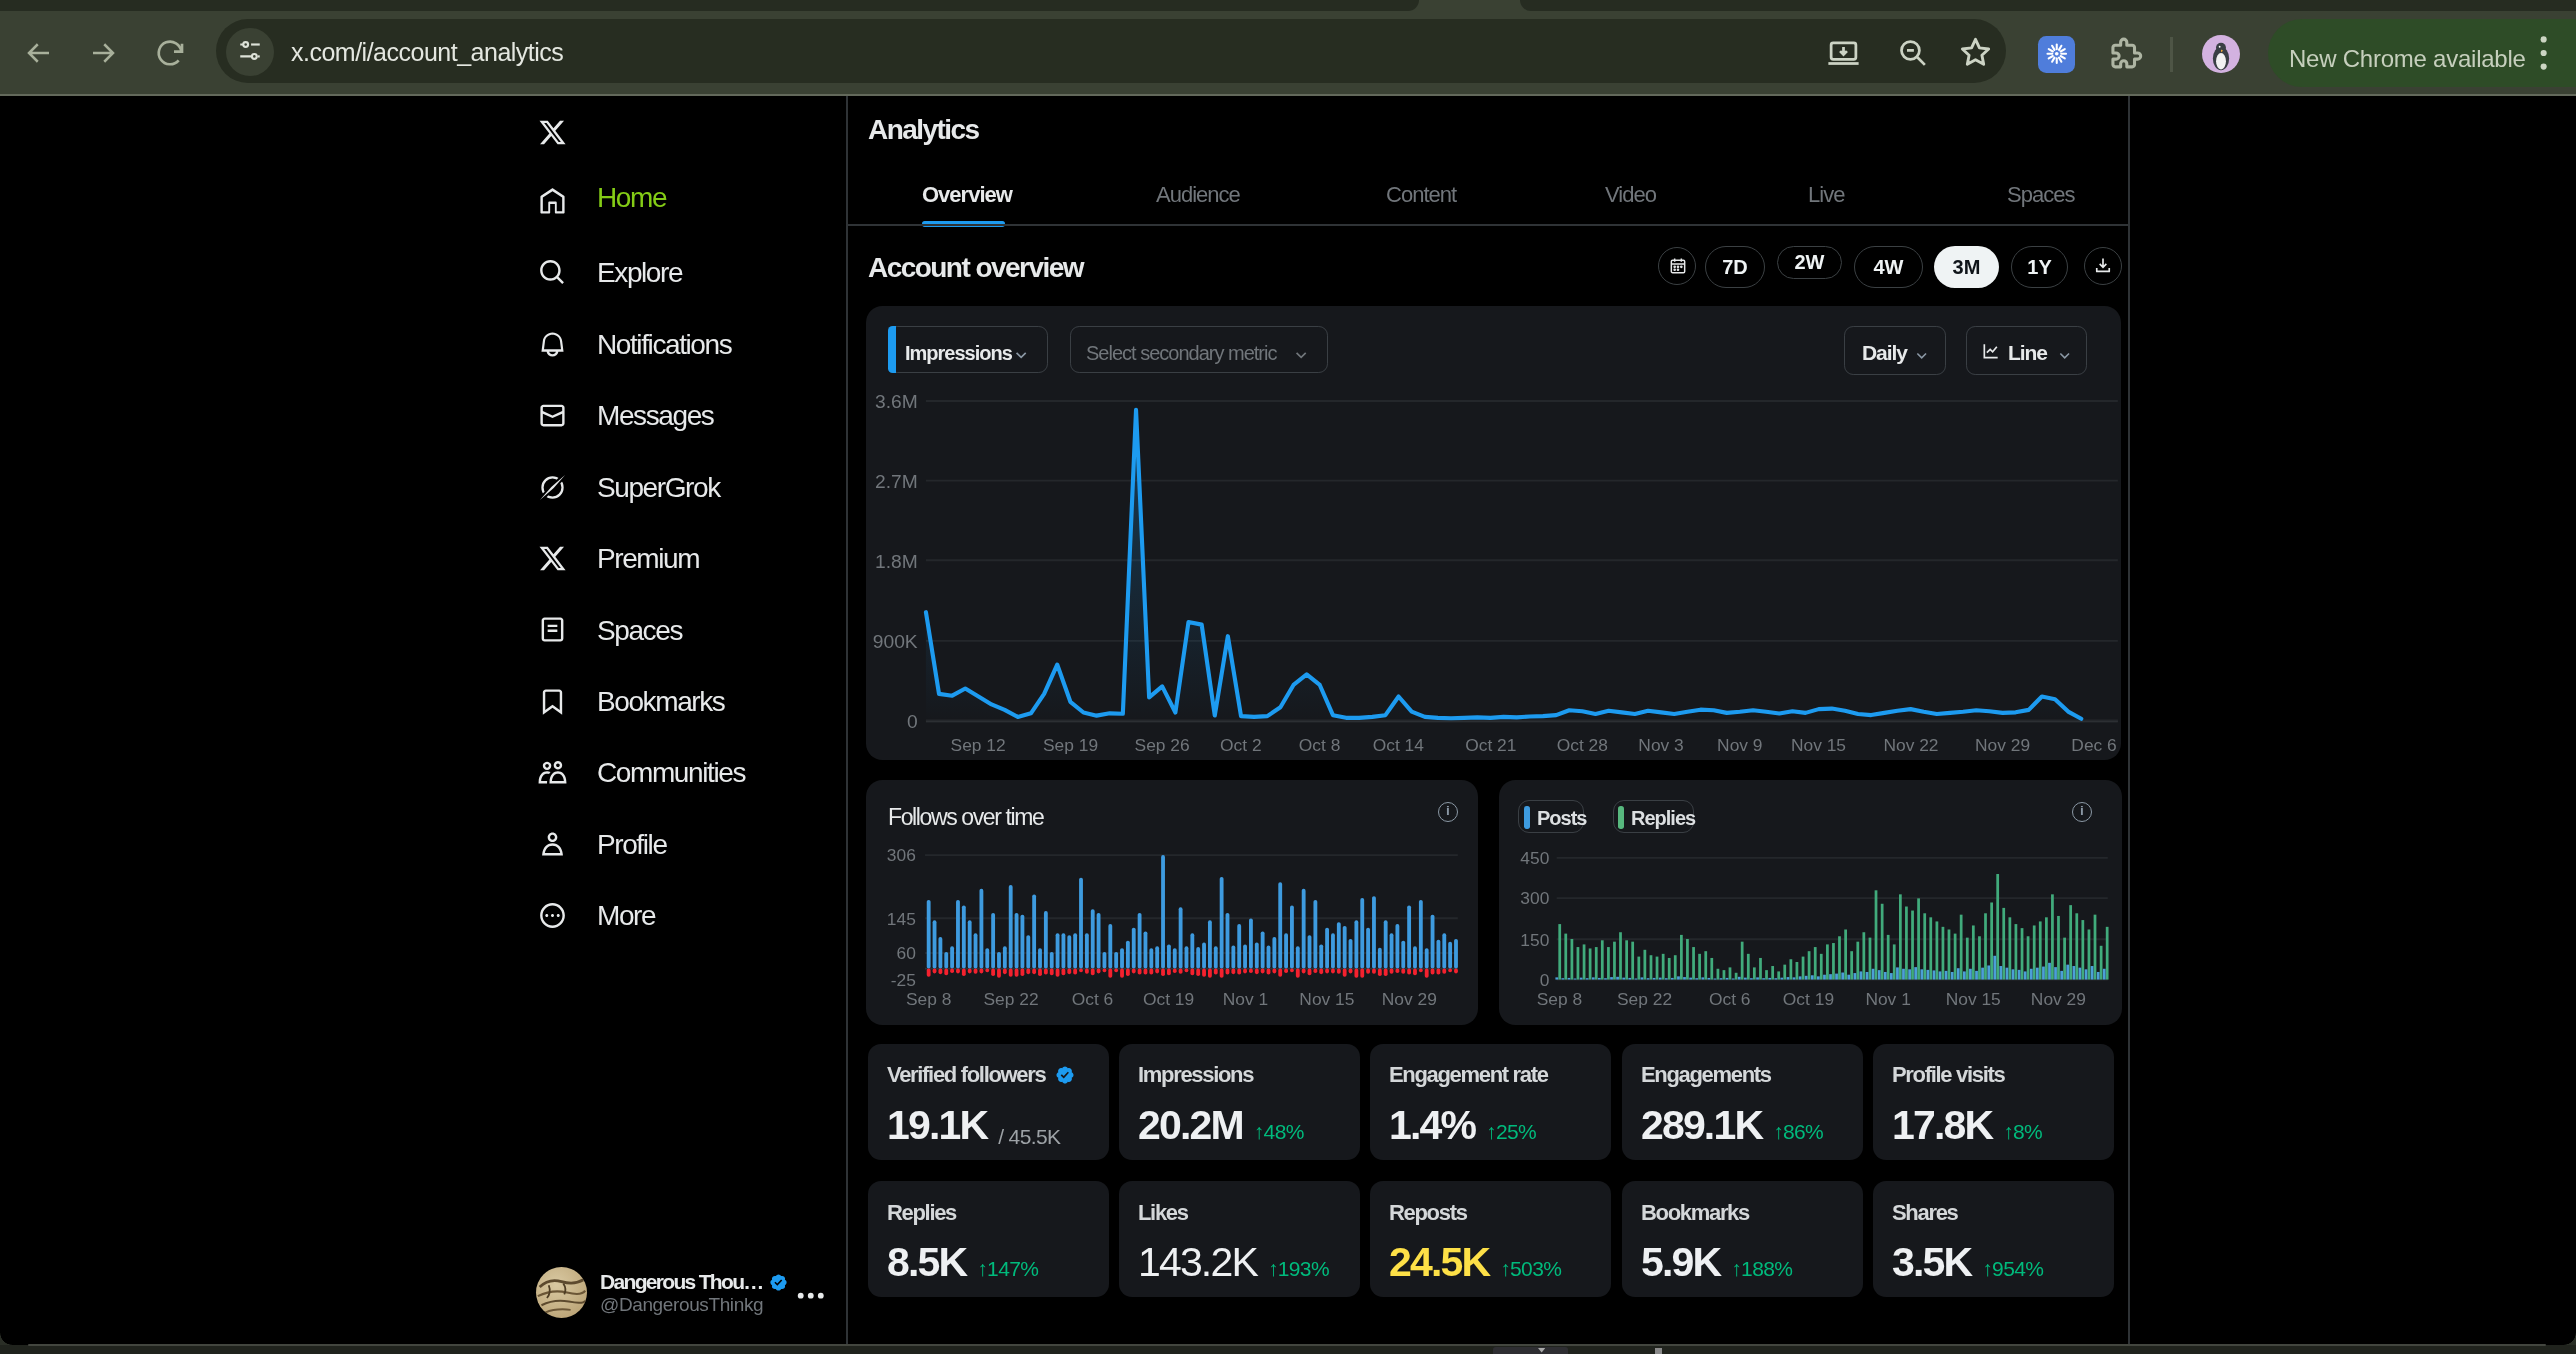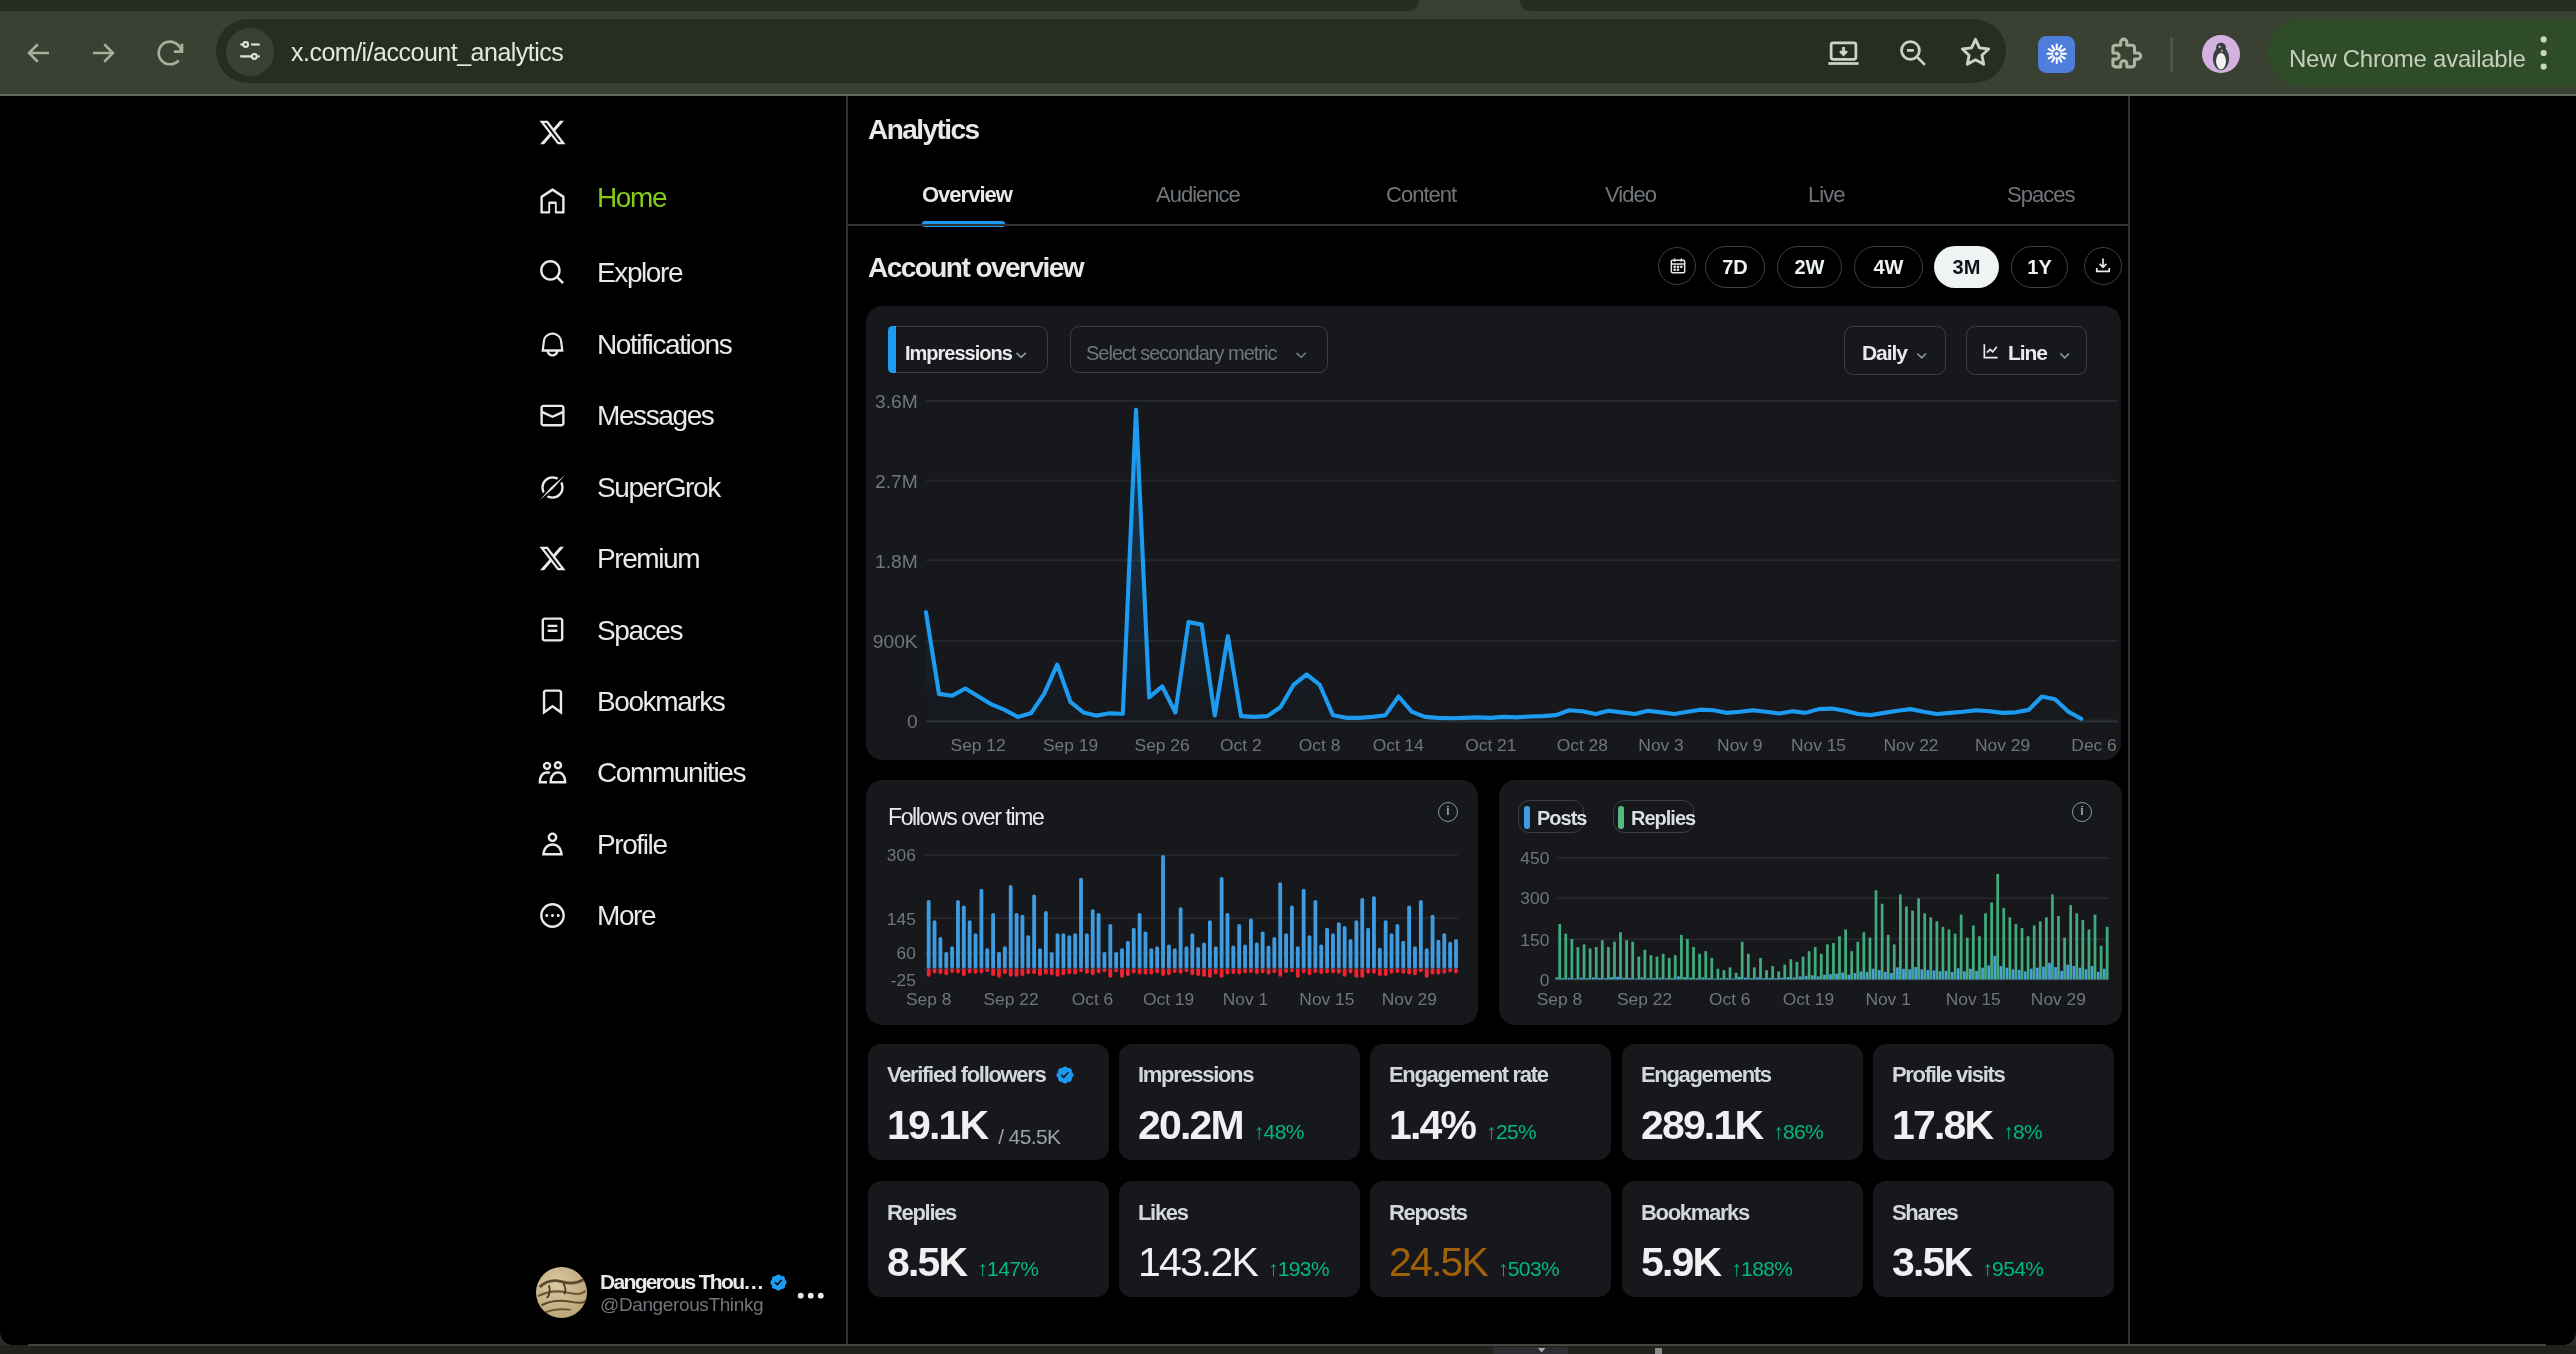--- a/index.html
+++ b/index.html
@@ -158,21 +158,21 @@
     <svg style="position:absolute;left:1668px;top:256px" width="20" height="20" viewBox="0 0 24 24" fill="none" stroke="#e7e9ea" stroke-width="1.8">
       <rect x="4" y="5" width="16" height="15" rx="1.5"></rect>
       <path d="M4 9.5h16M8 3v4M16 3v4"></path>
       <circle cx="8" cy="13" r="0.7" fill="#e7e9ea"></circle>
       <circle cx="12" cy="13" r="0.7" fill="#e7e9ea"></circle>
       <circle cx="16" cy="13" r="0.7" fill="#e7e9ea"></circle>
       <circle cx="8" cy="16.5" r="0.7" fill="#e7e9ea"></circle>
       <circle cx="12" cy="16.5" r="0.7" fill="#e7e9ea"></circle>
     </svg>
     <div style="position:absolute;left:1705px;top:246px;width:60px;height:42px;border:1.8px solid #3b4043;border-radius:21px;box-sizing:border-box;display:flex;align-items:center;justify-content:center;font-size:20px;font-weight:700;color:#eff3f4">7D</div>
-    <div style="position:absolute;left:1777px;top:246px;width:65px;height:42px;border:1.8px solid #3b4043;border-radius:21px;box-sizing:border-box;display:flex;align-items:center;justify-content:center;font-size:20px;font-weight:700;color:#eff3f4">2W</div>
+    <div style="position:absolute;left:1777px;top:246px;width:65px;height:33px;border:1.8px solid #3b4043;border-radius:21px;box-sizing:border-box;display:flex;align-items:center;justify-content:center;font-size:20px;font-weight:700;color:#eff3f4">2W</div>
     <div style="position:absolute;left:1854px;top:246px;width:69px;height:42px;border:1.8px solid #3b4043;border-radius:21px;box-sizing:border-box;display:flex;align-items:center;justify-content:center;font-size:20px;font-weight:700;color:#eff3f4">4W</div>
     <div style="position:absolute;left:1934px;top:246px;width:65px;height:42px;background:#eff3f4;border-radius:21px;display:flex;align-items:center;justify-content:center;font-size:20px;font-weight:700;color:#0f1419">3M</div>
     <div style="position:absolute;left:2011px;top:246px;width:57px;height:42px;border:1.8px solid #3b4043;border-radius:21px;box-sizing:border-box;display:flex;align-items:center;justify-content:center;font-size:20px;font-weight:700;color:#eff3f4">1Y</div>
     <div style="position:absolute;left:2084px;top:247px;width:38px;height:38px;border:1.8px solid #3b4043;border-radius:50%;box-sizing:border-box"></div>
     <svg style="position:absolute;left:2093px;top:256px" width="20" height="20" viewBox="0 0 24 24" fill="none" stroke="#e7e9ea" stroke-width="2">
       <path d="M12 3v10M8 9.5l4 4 4-4"></path>
       <path d="M4.5 14.5v4h15v-4" stroke-linejoin="round"></path>
     </svg>
     <div style="position:absolute;left:866px;top:306px;width:1255px;height:454px;background:#16181c;border-radius:16.5px"></div>
     <div style="position:absolute;left:888px;top:326px;width:160px;height:47px;border:1.8px solid #3a3f44;border-radius:9.2px;box-sizing:border-box;overflow:hidden"></div>
@@ -699,21 +699,21 @@
     </div>
     <div style="position:absolute;left:1138px;top:1239px;display:flex;align-items:baseline;white-space:nowrap">
       <span style="font-size:41px;font-weight:400;color:#eef0f2;letter-spacing:-0.045em">143.2K</span>
       <span style="font-size:21px;color:#00ba7c;margin-left:11px;letter-spacing:-0.03em">↑193%</span>
     </div>
     <div style="position:absolute;left:1370px;top:1181px;width:241px;height:116px;background:#16181c;border-radius:13px"></div>
     <div style="position:absolute;left:1389px;top:1200px;display:flex;align-items:center;white-space:nowrap">
       <span style="font-size:22px;color:#d4d7d9;font-weight:600;letter-spacing:-0.06em">Reposts</span>
     </div>
     <div style="position:absolute;left:1389px;top:1239px;display:flex;align-items:baseline;white-space:nowrap">
-      <span style="font-size:41px;font-weight:400;color:#a16207;letter-spacing:-0.045em">24.5K</span>
+      <span style="font-size:41px;font-weight:700;color:#fde047;letter-spacing:-0.045em">24.5K</span>
       <span style="font-size:21px;color:#00ba7c;margin-left:11px;letter-spacing:-0.03em">↑503%</span>
     </div>
     <div style="position:absolute;left:1622px;top:1181px;width:241px;height:116px;background:#16181c;border-radius:13px"></div>
     <div style="position:absolute;left:1641px;top:1200px;display:flex;align-items:center;white-space:nowrap">
       <span style="font-size:22px;color:#d4d7d9;font-weight:600;letter-spacing:-0.06em">Bookmarks</span>
     </div>
     <div style="position:absolute;left:1641px;top:1239px;display:flex;align-items:baseline;white-space:nowrap">
       <span style="font-size:41px;font-weight:700;color:#eef0f2;letter-spacing:-0.045em">5.9K</span>
       <span style="font-size:21px;color:#00ba7c;margin-left:11px;letter-spacing:-0.03em">↑188%</span>
     </div>

